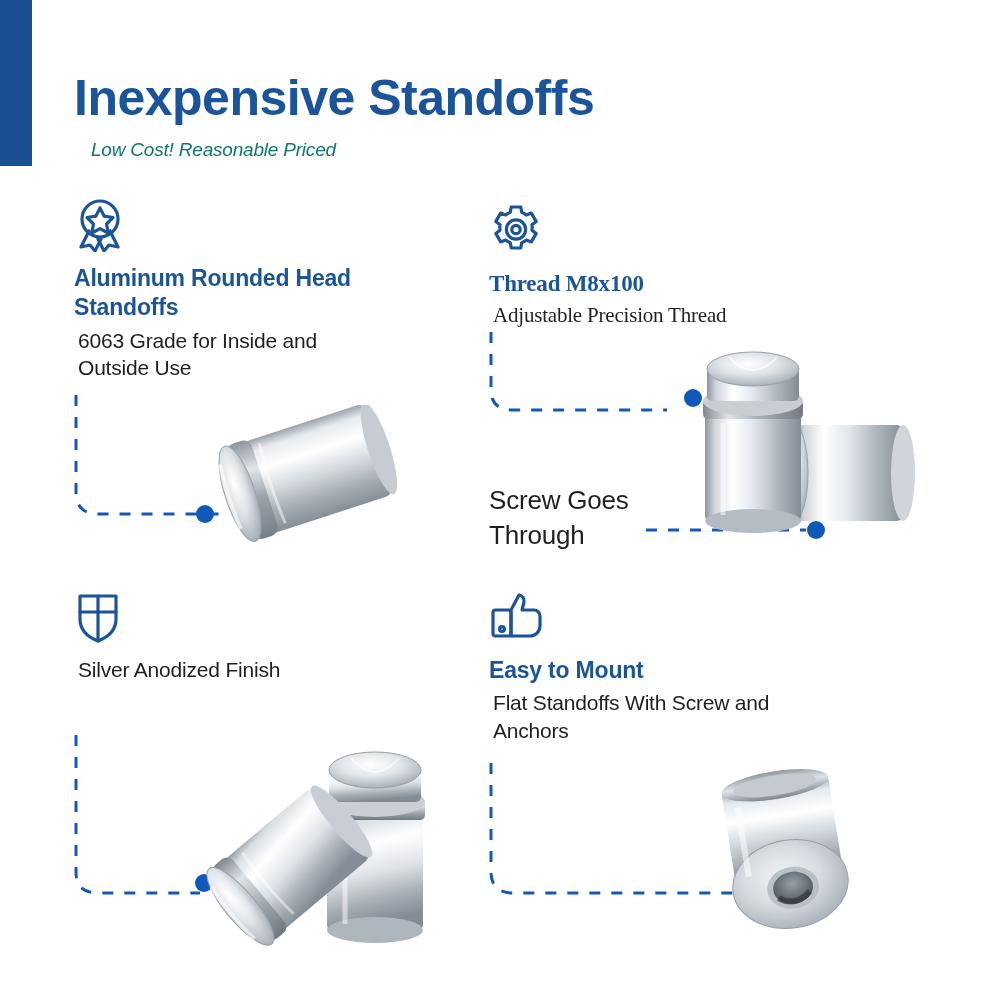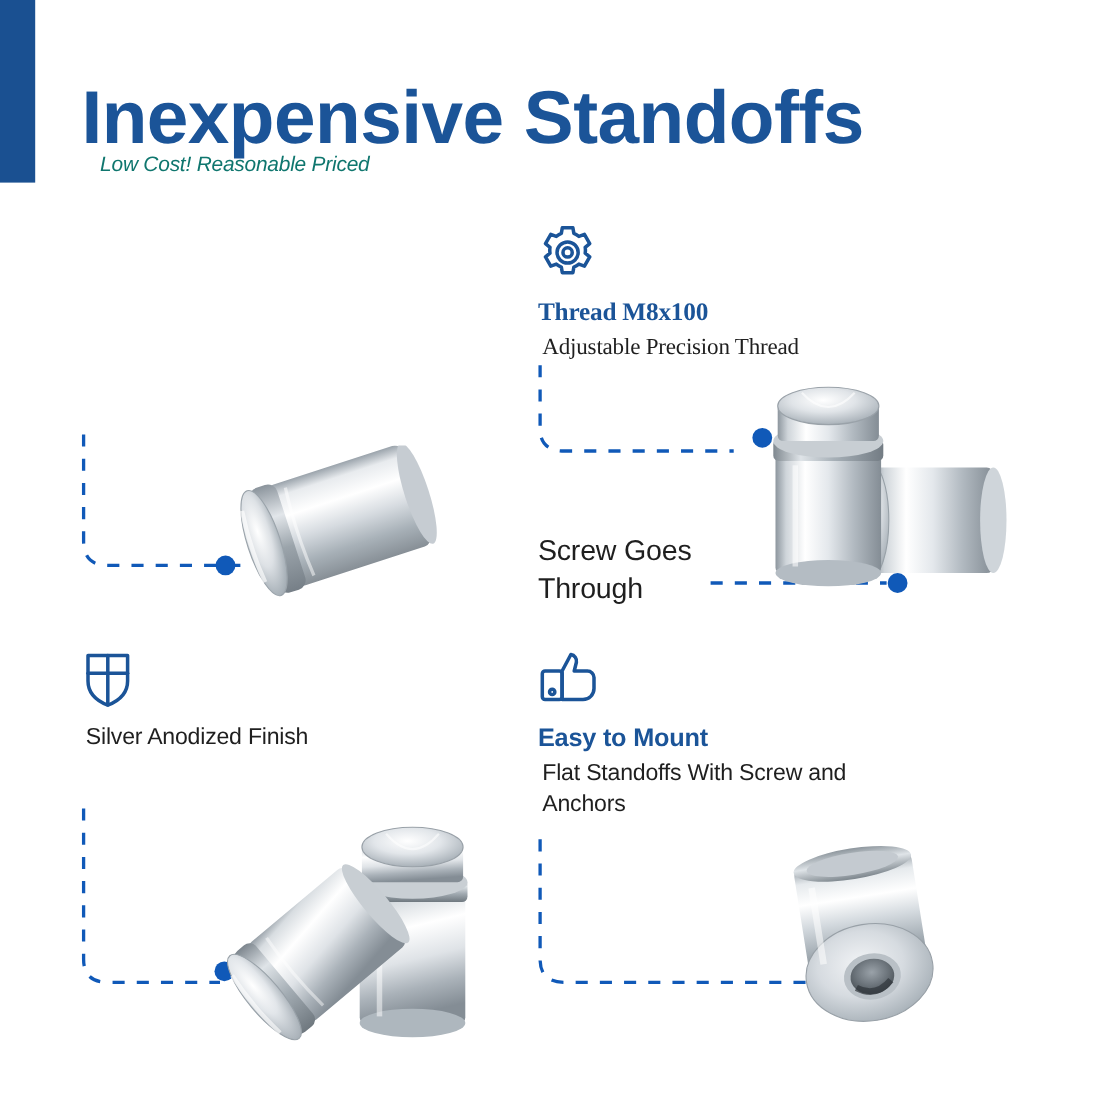--- a/index.html
+++ b/index.html
@@ -27,21 +27,21 @@
     left: 0;
     top: 0;
     width: 32px;
     height: 166px;
     background: #1a5091;
   }
   #page-title {
     position: absolute;
     left: 74px;
     top: 72px;
-    font-size: 68px;
+    font-size: 50px;
     font-weight: 700;
     letter-spacing: -0.5px;
     color: #1b5498;
     line-height: 1.05;
     white-space: nowrap;
   }
   #page-subtitle {
     position: absolute;
     left: 91px;
     top: 139px;
@@ -305,20 +305,30 @@
       <ellipse cx="86" cy="118" rx="58" ry="44" fill="url(#face4)"></ellipse>
       <ellipse cx="86" cy="118" rx="58" ry="44" fill="none" stroke="#98a0a7" stroke-width="1"></ellipse>
 
       <ellipse cx="88" cy="122" rx="26" ry="21" fill="#b9c0c6"></ellipse>
       <ellipse cx="88" cy="122" rx="20" ry="16" fill="url(#bore4)"></ellipse>
       <path d="M72,130 Q88,142 104,128" fill="none" stroke="#2f353a" stroke-width="6" opacity="0.7"></path>
       <path d="M46,34 L46,104" stroke="#ffffff" stroke-width="6" opacity="0.55"></path>
     </g>
   </svg>
 
+  <div class="feature" id="feature-1">
+    <svg class="feature-icon" width="52" height="54" viewBox="0 0 52 54" fill="none" stroke="#1b5498" stroke-width="3.2" stroke-linecap="round" stroke-linejoin="round">
+      <path d="M15,33 L7,49 L16,47 L21,53 L27,41"></path>
+      <path d="M36,33 L44,49 L35,47 L30,53 L24,41"></path>
+      <circle cx="26" cy="21" r="18"></circle>
+      <path d="M26,10 L30.2,18.2 L39,19.5 L32.6,25.9 L34.1,35 L26,30.7 L17.9,35 L19.4,25.9 L13,19.5 L21.8,18.2 Z"></path>
+    </svg>
+    <p class="feature-title">Aluminum Rounded Head Standoffs</p>
+    <p class="feature-desc">6063 Grade for Inside and Outside Use</p>
+  </div>
 
   <div class="feature" id="feature-2">
     <svg class="feature-icon" width="54" height="54" viewBox="0 0 54 54" fill="none" stroke="#1b5498" stroke-width="3.2" stroke-linecap="round" stroke-linejoin="round">
       <path d="M22.2,4 h9.6 l0.9,5.2 a18,18 0 0 1 4.6,2.7 l5,-1.8 l4.8,8.3 l-4.1,3.4 a18,18 0 0 1 0,5.4 l4.1,3.4 l-4.8,8.3 l-5,-1.8 a18,18 0 0 1 -4.6,2.7 l-0.9,5.2 h-9.6 l-0.9,-5.2 a18,18 0 0 1 -4.6,-2.7 l-5,1.8 l-4.8,-8.3 l4.1,-3.4 a18,18 0 0 1 0,-5.4 l-4.1,-3.4 l4.8,-8.3 l5,1.8 a18,18 0 0 1 4.6,-2.7 Z"></path>
       <circle cx="27" cy="26.5" r="9.6"></circle>
       <circle cx="27" cy="26.5" r="4.2"></circle>
     </svg>
     <p class="feature-title">Thread M8x100</p>
     <p class="feature-desc">Adjustable Precision Thread</p>
   </div>

